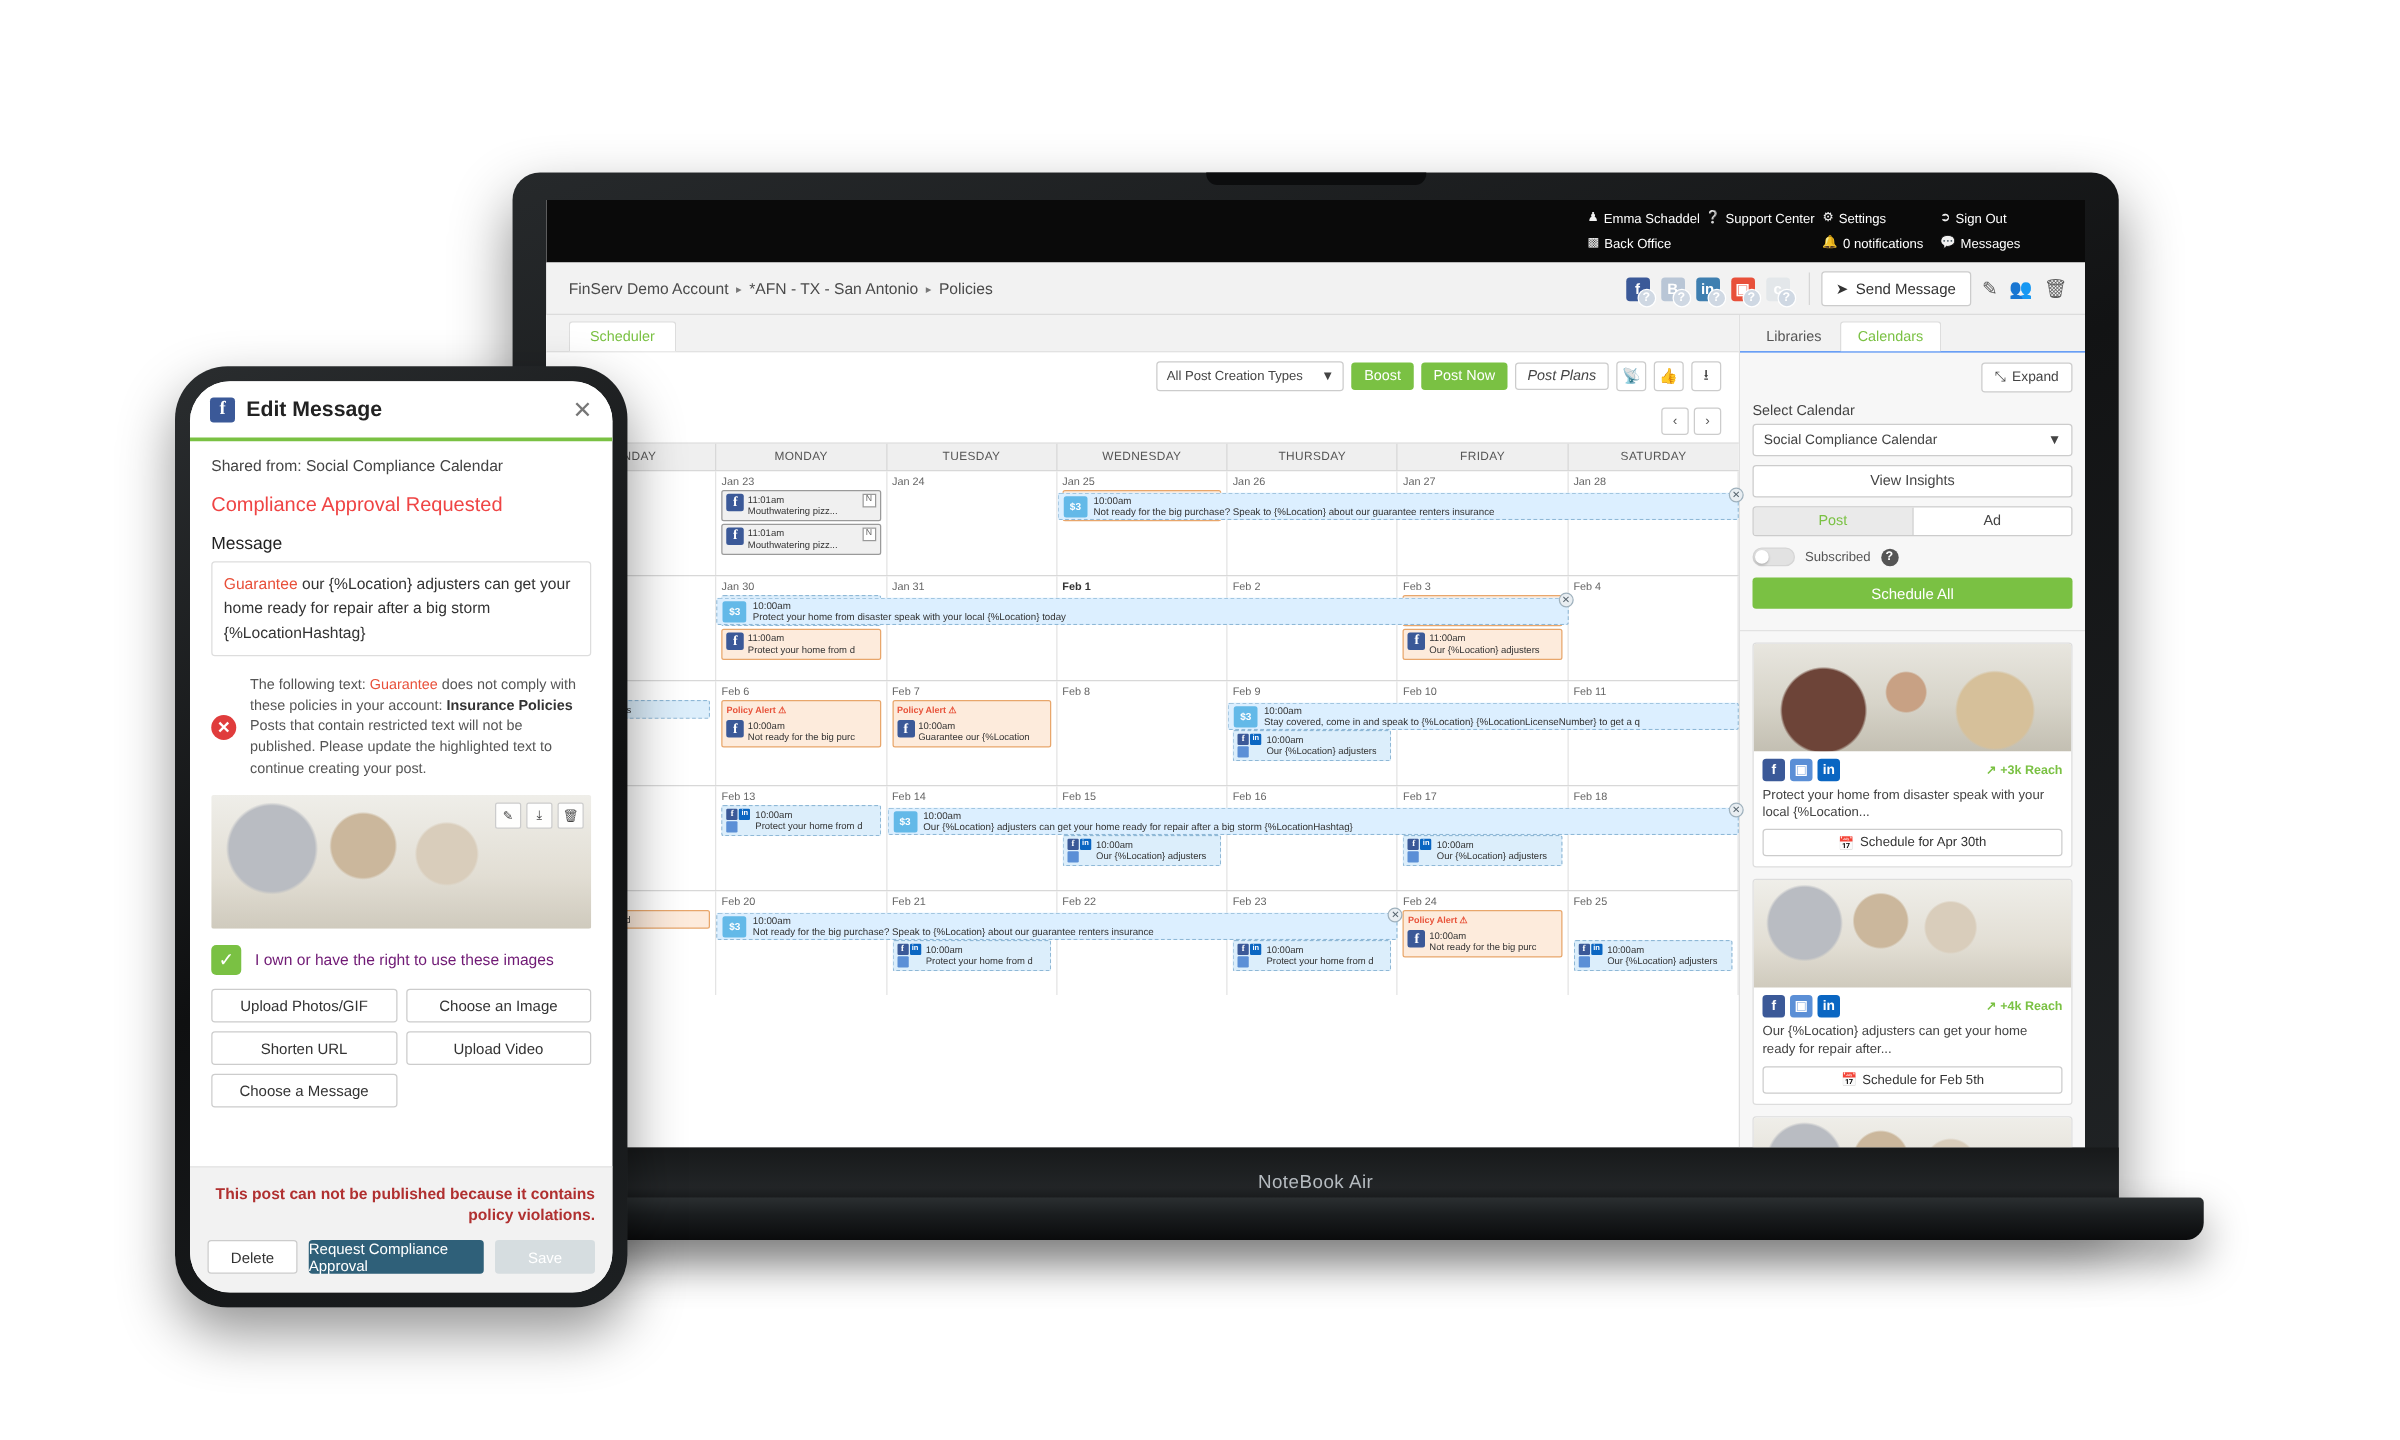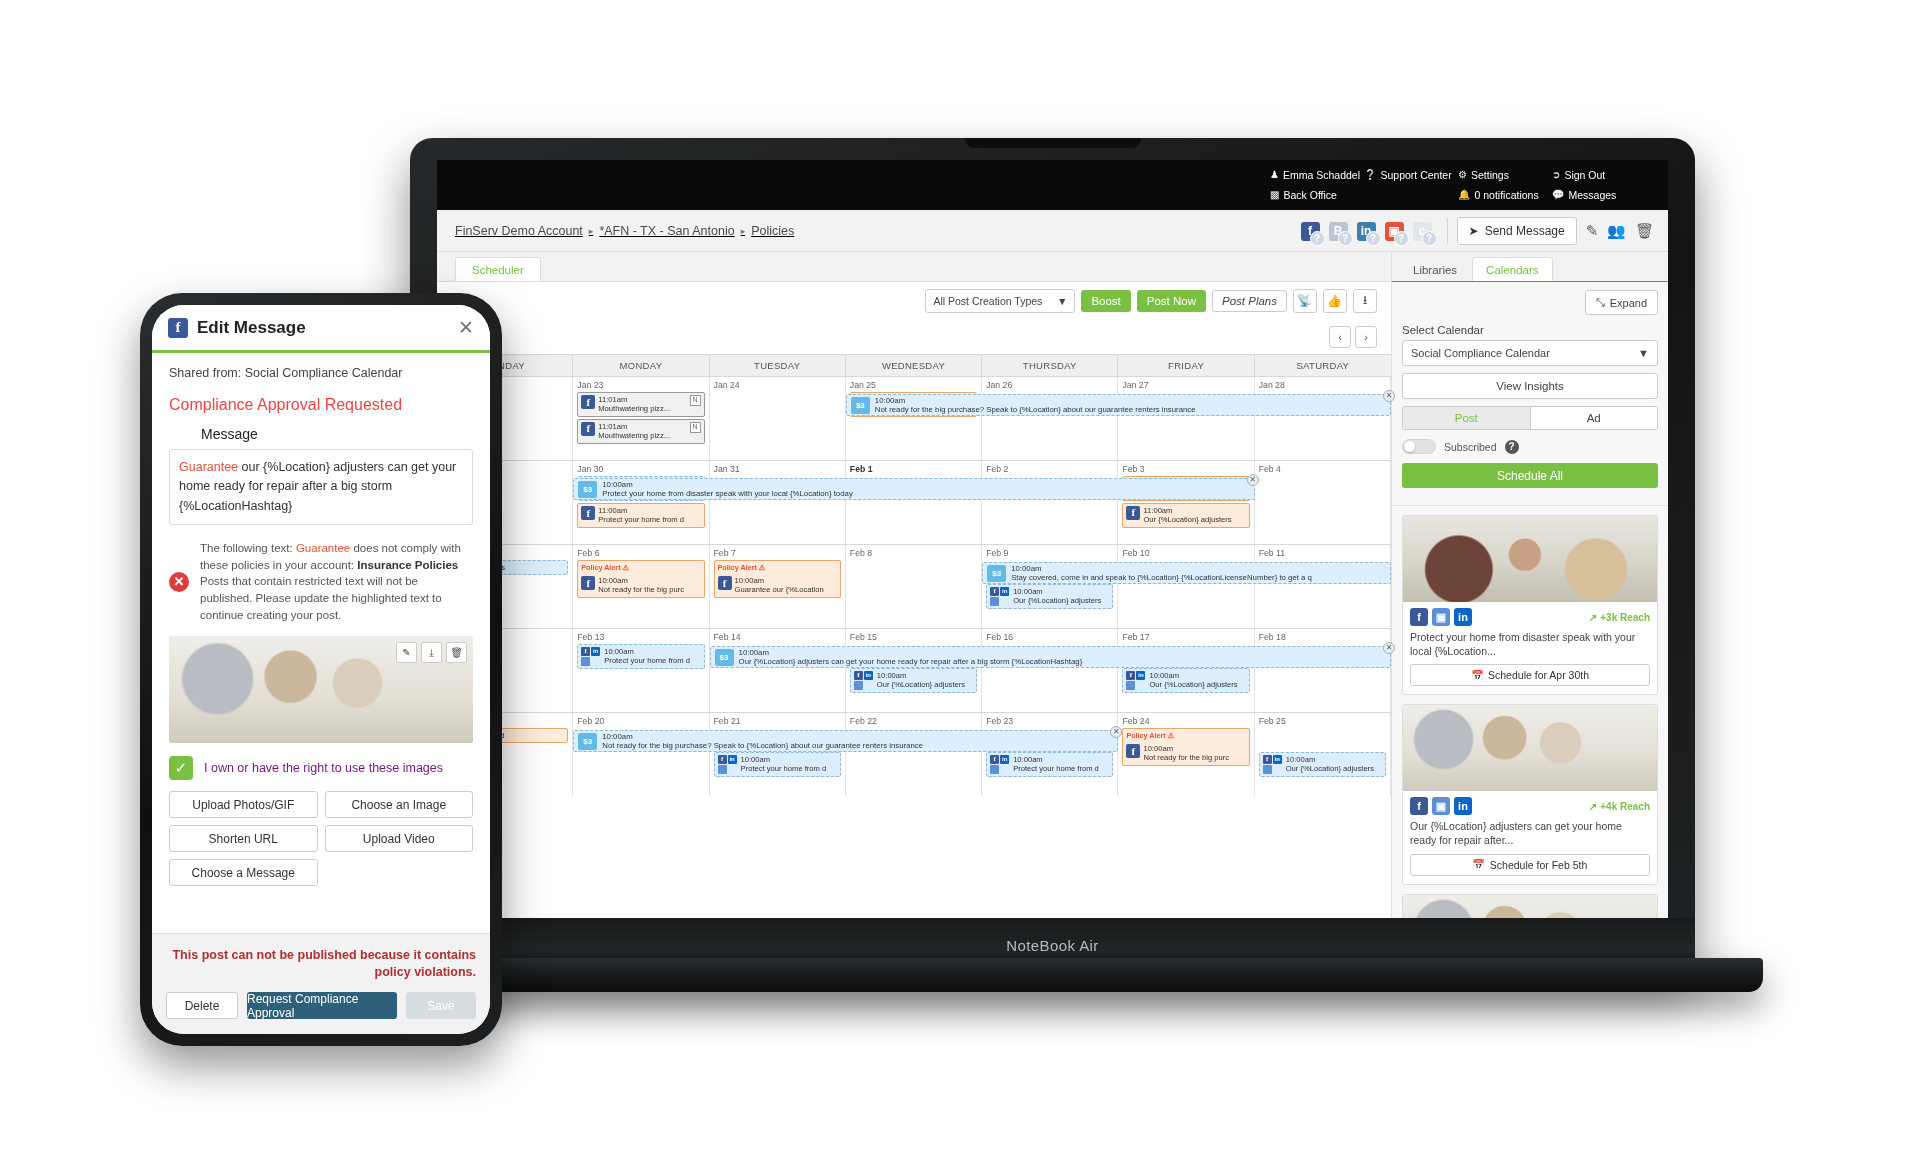--- a/index.html
+++ b/index.html
@@ -77,21 +77,20 @@
   .tb-item .ic { font-size: 10px; opacity: .95; line-height: 1; }
   .tb-spacer { width: 94px; }
 
   
   .breadcrumb-bar {
     height: 42px; background: #f2f2f2;
     border-bottom: 1px solid #dcdcdc;
     display: flex; align-items: center;
     padding: 0 16px 0 18px;
     position: relative;
-    text-decoration: underline;
   }
   .breadcrumb {
     font-size: 12.5px; color: #4a4a4a;
     display: flex; align-items: center; gap: 6px;
   }
   .bc-sep { color: #777; font-size: 9px; }
   .bc-right {
     position: absolute; right: 14px; top: 0; height: 42px;
     display: flex; align-items: center; gap: 9px;
   }
@@ -365,21 +364,21 @@
   .ph-close { margin-left: auto; font-size: 19px; color: #777; cursor: pointer; }
   .ph-fb {
     width: 20px; height: 20px; background: #3b5998; border-radius: 3px;
     color: #fff; font-size: 15px; font-weight: bold;
     font-family: "Liberation Serif", serif;
     display: flex; align-items: center; justify-content: center;
   }
   .ph-body { padding: 13px 17px 0; }
   .ph-shared { font-size: 12.5px; color: #444; }
   .ph-req { font-size: 16px; color: #ef4444; margin-top: 16px; }
-  .ph-msglbl { font-size: 14px; color: #222; margin-top: 12px; margin-left: 32px; }
+  .ph-msglbl { font-size: 14px; color: #222; margin-top: 12px; }
   .ph-textarea {
     margin-top: 7px; border: 1px solid #ddd; border-radius: 3px;
     padding: 8px 9px; font-size: 12.5px; color: #333; line-height: 1.55;
     background: #fff; min-height: 70px;
   }
   .hl-red { color: #e8503a; }
   .ph-violation { display: flex; gap: 11px; margin-top: 15px; align-items: center;}
   .ph-vicon {
     width: 20px; height: 20px; border-radius: 50%; background: #e03c3c;
     color: #fff; font-size: 13px; display: flex; align-items: center;
@@ -429,21 +428,21 @@
     width: 72px; height: 27px; border: 1px solid #ccc; border-radius: 3px;
     background: #fff; font-size: 12px; color: #333;
     display: flex; align-items: center; justify-content: center; cursor: pointer;
   }
   .ph-approve {
     flex: 1; height: 27px; background: #2f6079; color: #fff; border: none;
     border-radius: 3px; font-size: 12px;
     display: flex; align-items: center; justify-content: center; cursor: pointer;
   }
   .ph-save {
-    width: 70px; height: 27px; background: #d6dde0; color: #fff; border: none;
+    width: 80px; height: 27px; background: #d6dde0; color: #fff; border: none;
     border-radius: 3px; font-size: 12px;
     display: flex; align-items: center; justify-content: center; cursor: not-allowed;
   }
 
   
   .img-meeting {
     background:
       radial-gradient(circle at 22% 62%, #6d4438 0 16%, transparent 17%),
       radial-gradient(circle at 48% 45%, #c8a184 0 11%, transparent 12%),
       radial-gradient(circle at 76% 62%, #d6c09a 0 15%, transparent 16%),

